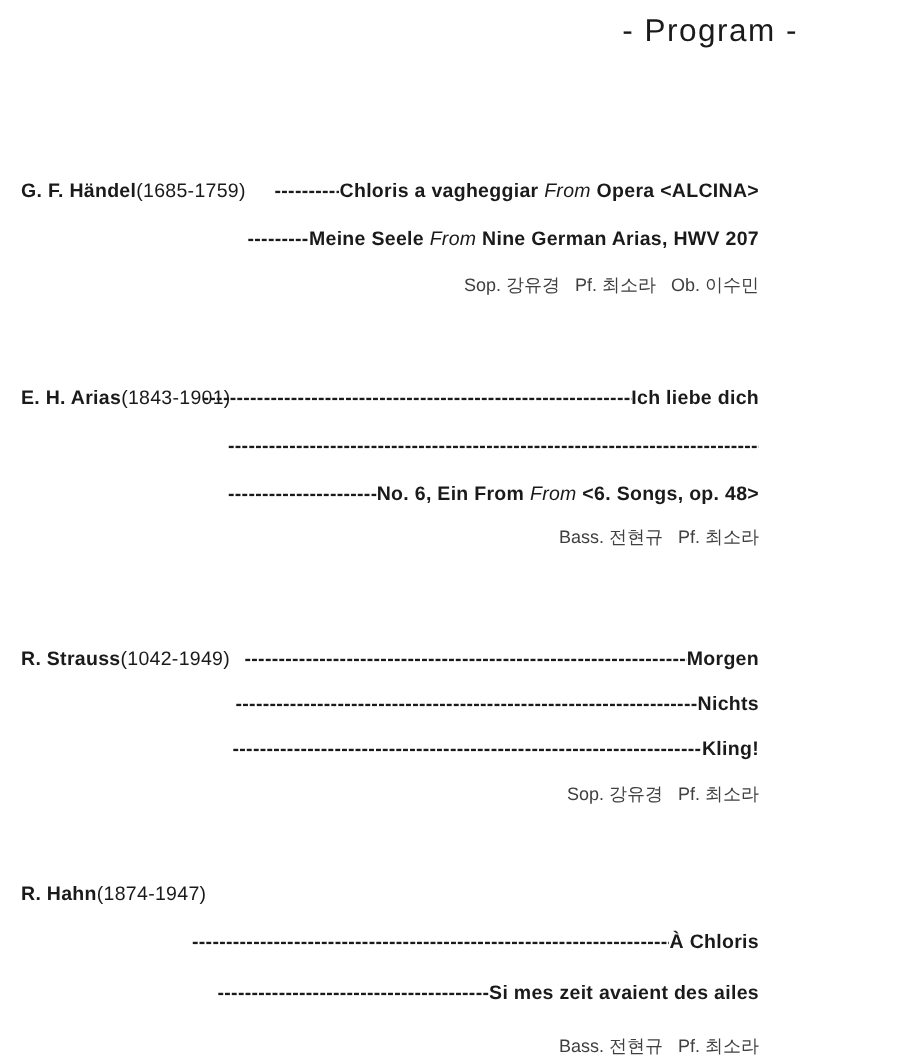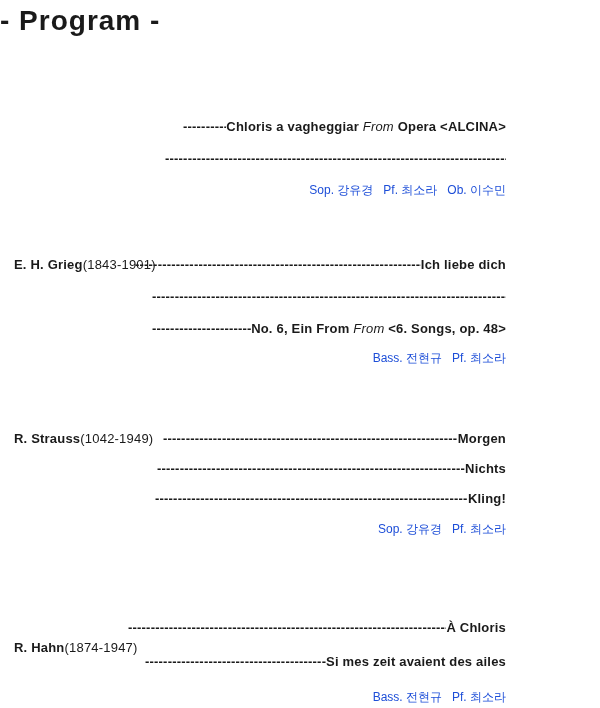--- a/index.html
+++ b/index.html
@@ -10,23 +10,23 @@
     background: #ffffff;
     color: #1a1a1a;
     font-family: "Liberation Sans", "DejaVu Sans", sans-serif;
     overflow: hidden;
   }
   .title {
     position: absolute;
     top: 8px;
     left: 0;
     width: 532px;
-    text-align: left;
-    font-size: 28px;
-    font-weight: bold;
+    text-align: right;
+    font-size: 21px;
+    font-weight: normal;
     letter-spacing: 1px;
     line-height: 26px;
   }
   .composer {
     position: absolute;
     left: 14px;
     font-size: 13px;
     font-weight: bold;
     letter-spacing: 0.2px;
     line-height: 16px;
@@ -51,43 +51,45 @@
   }
   .ptext { flex: 0 0 auto; white-space: pre; }
   .piece i { font-weight: normal; font-style: italic; }
   .piece b { font-weight: bold; }
   .perf {
     position: absolute;
     right: 94px;
     font-size: 12px;
     line-height: 16px;
     white-space: pre;
-    color: #1d4ed8;
+    color: #404040;
   }
 </style>
 </head>
 <body>
 
 <div class="page">
 
   <div class="title">- Program -</div>
 
+  <div class="composer" style="top:119px"><span class="cname">G. F. Händel</span><span class="cdates">(1685-1759)</span></div>
 
   <div class="piece" style="top:119px;width:323px">
       <span class="leader">------------------------------------------------------------------------------------------------------------------------------------------------------</span>
       <span class="ptext"><b>Chloris a vagheggiar </b><i>From</i><b> Opera &lt;ALCINA&gt;</b></span>
     </div>
 
   <div class="piece" style="top:151px;width:341px">
       <span class="leader">------------------------------------------------------------------------------------------------------------------------------------------------------</span>
+      <span class="ptext"><b>Meine Seele </b><i>From</i><b> Nine German Arias, HWV 207</b></span>
     </div>
 
   <div class="perf" style="top:182px">Sop. 강유경   Pf. 최소라   Ob. 이수민</div>
 
-  <div class="composer" style="top:257px"><span class="cname">E. H. Grieg</span><span class="cdates">(1843-1901)</span></div>
+  <div class="composer" style="top:257px"><span class="cname">E. H. Arias</span><span class="cdates">(1843-1901)</span></div>
 
   <div class="piece" style="top:257px;width:371px">
       <span class="leader">------------------------------------------------------------------------------------------------------------------------------------------------------</span>
       <span class="ptext"><b>Ich liebe dich</b><i></i><b></b></span>
     </div>
 
   <div class="piece" style="top:289px;width:354px">
       <span class="leader">------------------------------------------------------------------------------------------------------------------------------------------------------</span>
     </div>
 
@@ -110,21 +112,21 @@
       <span class="ptext"><b>Nichts</b><i></i><b></b></span>
     </div>
 
   <div class="piece" style="top:491px;width:351px">
       <span class="leader">------------------------------------------------------------------------------------------------------------------------------------------------------</span>
       <span class="ptext"><b>Kling!</b><i></i><b></b></span>
     </div>
 
   <div class="perf" style="top:521px">Sop. 강유경   Pf. 최소라</div>
 
-  <div class="composer" style="top:640px"><span class="cname">R. Hahn</span><span class="cdates">(1874-1947)</span></div>
+  <div class="composer" style="top:588px"><span class="cname">R. Hahn</span><span class="cdates">(1874-1947)</span></div>
 
   <div class="piece" style="top:620px;width:378px">
       <span class="leader">------------------------------------------------------------------------------------------------------------------------------------------------------</span>
       <span class="ptext"><b>À Chloris</b><i></i><b></b></span>
     </div>
 
   <div class="piece" style="top:654px;width:361px">
       <span class="leader">------------------------------------------------------------------------------------------------------------------------------------------------------</span>
       <span class="ptext"><b>Si mes zeit avaient des ailes</b><i></i><b></b></span>
     </div>

